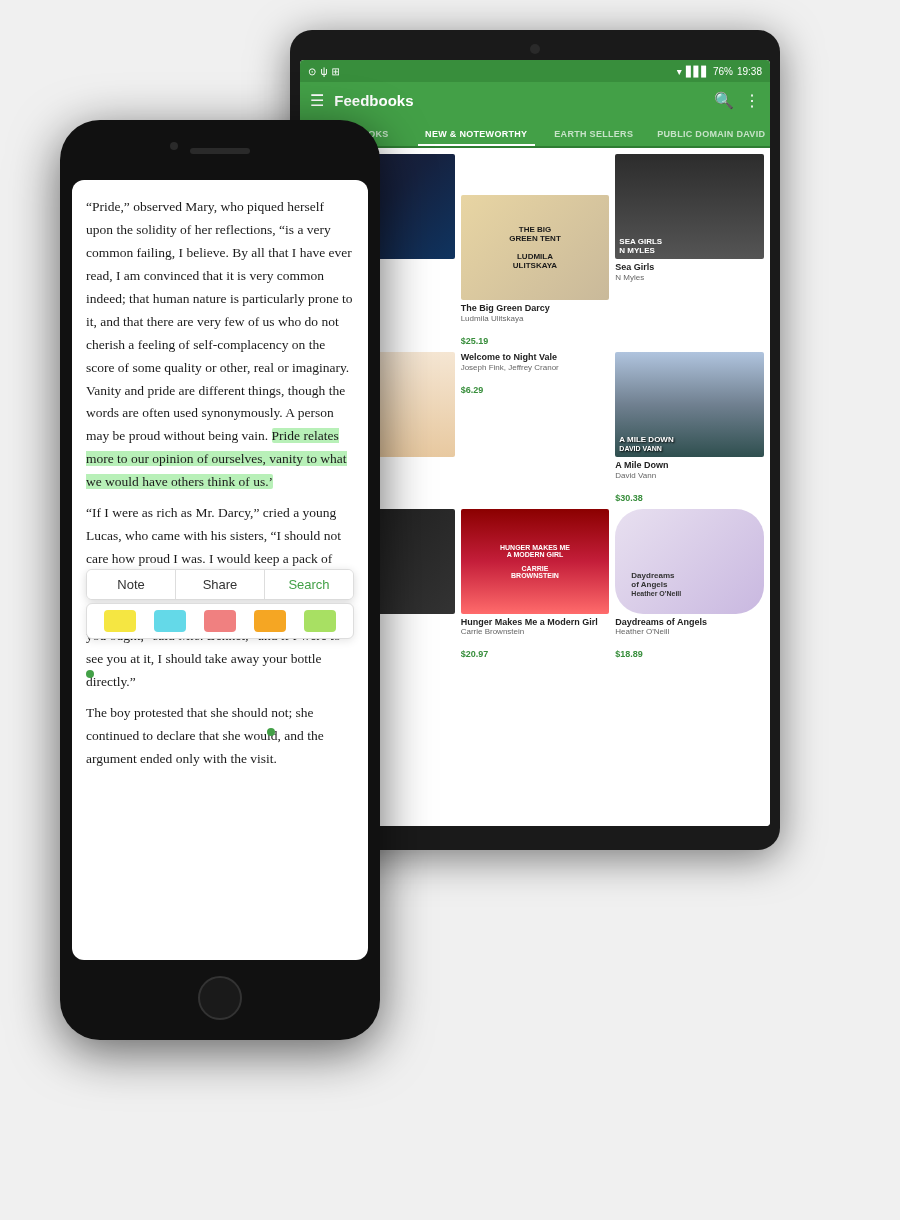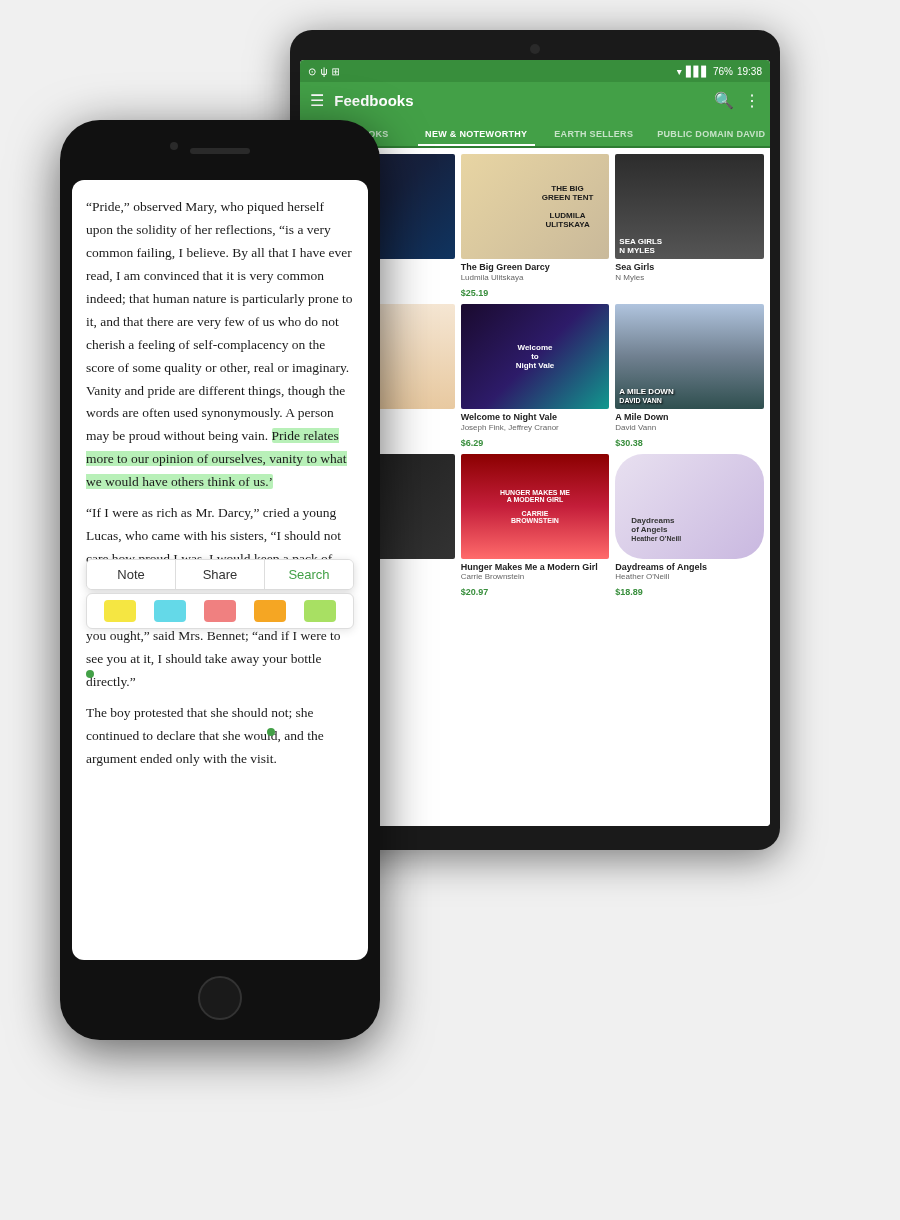--- a/index.html
+++ b/index.html
@@ -131,27 +131,27 @@
       line-height: 1.2;
     }
     .book-author {
       font-size: 8px;
       color: #666;
     }
     .book-price {
       font-size: 9px;
       color: #388e3c;
       font-weight: bold;
-      margin-top: 6px;
+      margin-top: 13px;
     }
 
     
     .cover-shadows { background: linear-gradient(135deg, #1a1a2e 0%, #16213e 50%, #0f3460 100%); display: flex; flex-direction: column; justify-content: flex-end; padding: 4px; }
     .cover-shadows .ct { color: #fff; font-size: 10px; font-weight: bold; text-shadow: 1px 1px 2px #000; }
-    .cover-tent { background: linear-gradient(135deg, #e8d5a3 0%, #c9b99a 100%); display: flex; flex-direction: column; justify-content: center; align-items: flex-end; padding: 16px; }
+    .cover-tent { background: linear-gradient(135deg, #e8d5a3 0%, #c9b99a 100%); display: flex; flex-direction: column; justify-content: center; align-items: center; padding: 0; margin-top: 41px; }
     .cover-tent .ct { color: #1a1a1a; font-size: 8px; font-weight: bold; text-align: center; }
     .cover-smile { background: linear-gradient(180deg, #f5e6d3 0%, #e8c9a0 100%); display: flex; align-items: flex-end; padding: 4px; }
     .cover-nightvale { background: linear-gradient(135deg, #1a0a2e 0%, #2d1b69 50%, #11998e 100%); display: flex; flex-direction: column; justify-content: center; align-items: center; padding: 4px; }
     .cover-nightvale .ct { color: #fff; font-size: 8px; font-weight: bold; text-align: center; }
     .cover-amildown { background: linear-gradient(180deg, #b0c4de 0%, #708090 50%, #2f4f4f 100%); }
     .cover-blackearth { background: linear-gradient(135deg, #1a1a1a 0%, #333 100%); display: flex; flex-direction: column; justify-content: flex-end; padding: 4px; }
     .cover-blackearth .ct { color: #fff; font-size: 8px; font-weight: bold; }
     .cover-hunger { background: linear-gradient(180deg, #8b0000 0%, #c41e3a 50%, #ff6b6b 100%); display: flex; flex-direction: column; justify-content: center; align-items: center; padding: 4px; }
     .cover-hunger .ct { color: #fff; font-size: 8px; font-weight: bold; text-align: center; }
     .cover-daydreams { background: linear-gradient(135deg, #e8e0f0 0%, #c9b8e0 100%); display: flex; flex-direction: column; justify-content: flex-end; padding: 16px; border-radius: 28px; }
@@ -218,21 +218,21 @@
       overflow: hidden;
     }
     .book-text p { margin-bottom: 8px; }
     .highlight-green {
       background: #b8f0b8;
       border-radius: 2px;
     }
     
     .selection-toolbar {
       position: absolute;
-      top: 379px;
+      top: 389px;
       left: 14px;
       right: 14px;
       z-index: 10;
     }
     .toolbar-buttons {
       display: flex;
       background: #fff;
       border: 1px solid #ddd;
       border-radius: 6px;
       overflow: hidden;
@@ -342,23 +342,20 @@
         <div class="book-item">
           <div class="book-cover cover-smile">
             <div style="color:#333;font-size:11px;font-weight:bold;font-style:italic">I Smile<br>Back</div>
           </div>
           <div class="book-title">I Smile Back</div>
           <div class="book-author">Amy Koppelman</div>
           <div class="book-price"></div>
         </div>
 
         <div class="book-item">
-          <div class="book-cover cover-nightvale">
-            <div class="ct">Welcome<br>to<br>Night Vale</div>
-          </div>
           <div class="book-title">Welcome to Night Vale</div>
           <div class="book-author">Joseph Fink, Jeffrey Cranor</div>
           <div class="book-price">$6.29</div>
         </div>
 
         <div class="book-item">
           <div class="book-cover cover-amildown">
             <div style="display:flex;flex-direction:column;justify-content:flex-end;padding:4px;height:100%">
               <div style="color:#fff;font-size:8px;font-weight:bold;text-shadow:1px 1px 2px #000">A MILE DOWN<br><span style="font-size:7px">DAVID VANN</span></div>
             </div>

